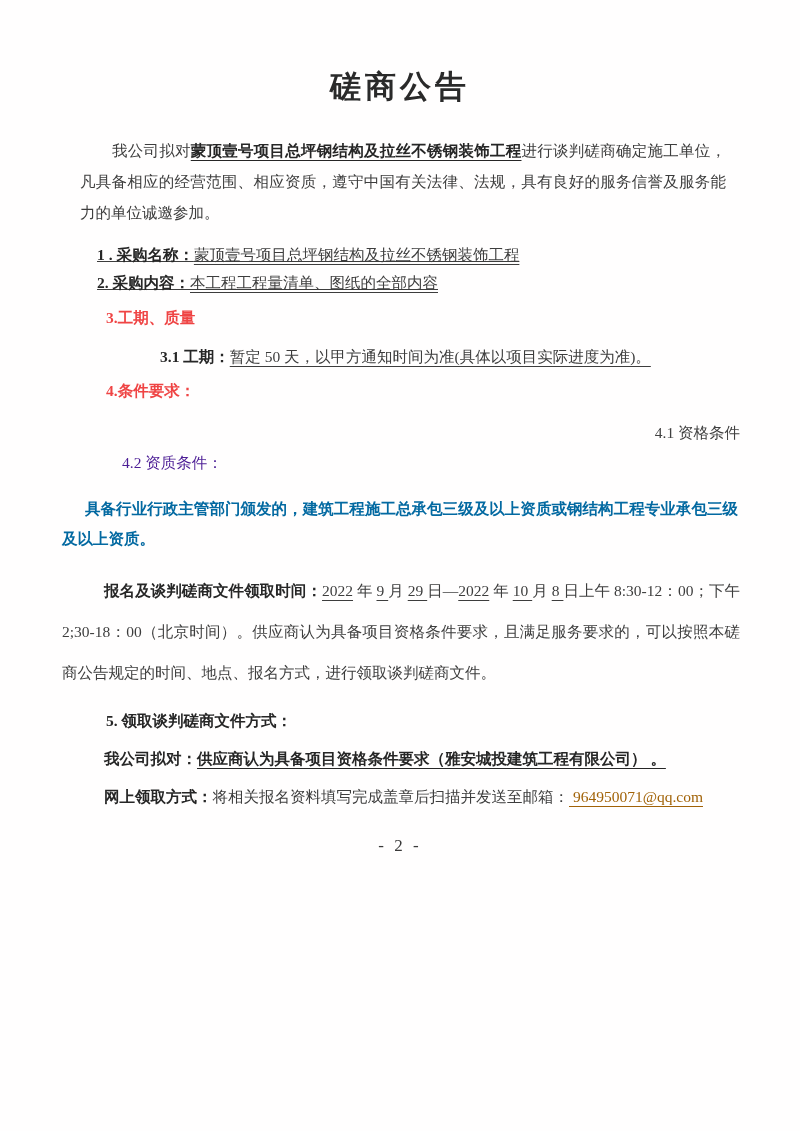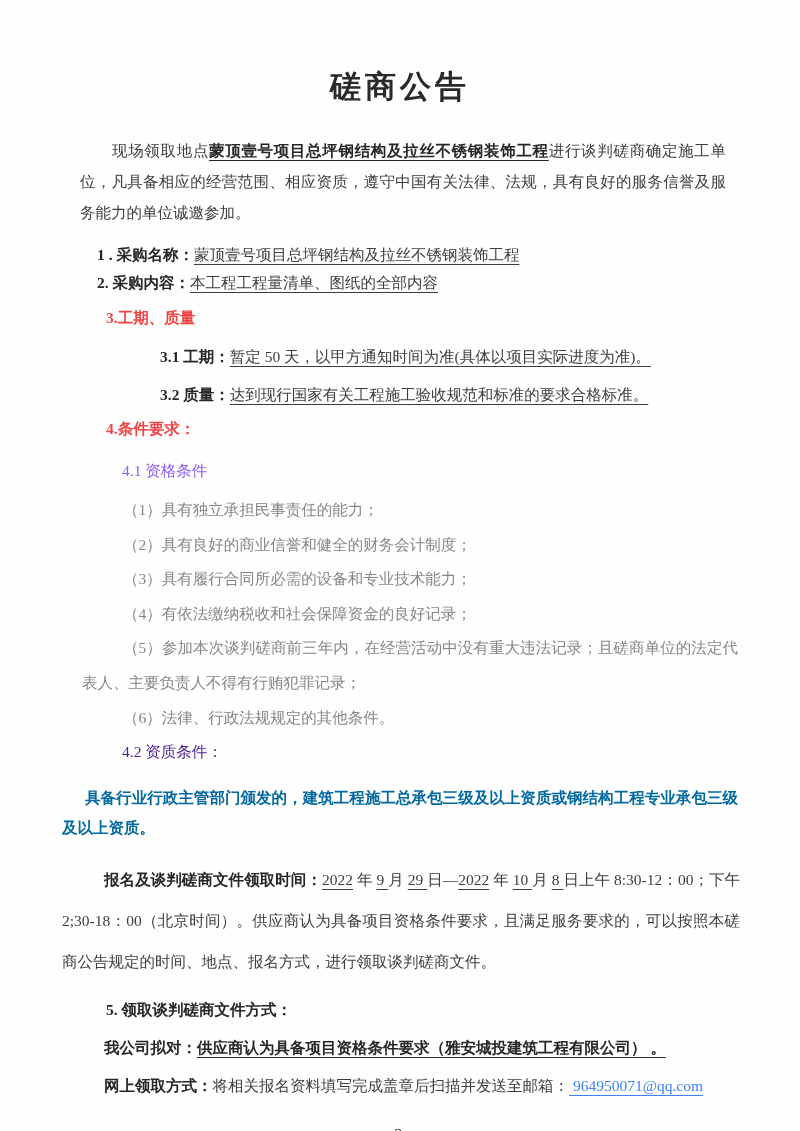--- a/index.html
+++ b/index.html
@@ -28,84 +28,75 @@
     text-decoration: underline;
     text-underline-offset: 4px;
     text-decoration-thickness: 1px;
   }
   .intro {
     margin: 27px 74px 0 80px;
     line-height: 31px;
     text-indent: 32px;
     text-align: justify;
   }
-  .item12 { margin: 0 68px 0 97px; line-height: 28px; }
+  .item12 { margin: 0 68px 0 97px; line-height: 28px; text-decoration: underline; }
   .item12.first { margin-top: 13px; }
   .h34 { margin: 7px 60px 0 106px; line-height: 28px; font-weight: bold; color: #ef4444; }
   .sub3 { margin: 12px 60px 0 160px; line-height: 26px; }
-  .gray-header { margin: 15px 60px 0 122px; line-height: 26px; color: #8b5cf6; }
+  .gray-header { margin: 15px 60px 0 122px; line-height: 26px; color: #404040; text-align: right; }
   .conds { margin: 9px 62px 0 82px; color: #868686; }
   .cond { line-height: 34.6px; text-indent: 41px; text-align: justify; }
   .gray-header2 { margin: 0 60px 0 122px; line-height: 34px; color: #4c1d95; }
   .qualif {
     margin: 14px 62px 0 62px;
     line-height: 29.5px;
     text-indent: 23px;
     font-weight: bold;
     color: #0369a1;
     text-align: justify;
   }
   .signup {
     margin: 17px 60px 0 62px;
     line-height: 41px;
     text-indent: 42px;
     text-align: justify;
   }
   .item5 { margin: 14px 60px 0 106px; line-height: 28px; font-weight: bold; color: #262626; }
   .pickup { margin: 9px 56px 0 104px; line-height: 29px; }
-  .email { color: #3b82f6; }
+  .email { color: #a16207; }
   .footer {
     margin-top: 25px;
     text-align: center;
     font-size: 17px;
     letter-spacing: 3px;
     color: #3a3a3a;
   }
 </style>
 </head>
 <body>
 
 <div class="page">
 
   <h1 class="title">磋商公告</h1>
 
-  <p class="intro"><span>现场领取地点</span><span class="b u">蒙顶壹号项目总坪钢结构及拉丝不锈钢装饰工程</span><span>进行谈判磋商确定施工单位，凡具备相应的经营范围、相应资质，遵守中国有关法律、法规，具有良好的服务信誉及服务能力的单位诚邀参加。</span></p>
+  <p class="intro"><span>我公司拟对</span><span class="b u">蒙顶壹号项目总坪钢结构及拉丝不锈钢装饰工程</span><span>进行谈判磋商确定施工单位，凡具备相应的经营范围、相应资质，遵守中国有关法律、法规，具有良好的服务信誉及服务能力的单位诚邀参加。</span></p>
 
   <div class="item12 first"><span class="b">1 . 采购名称：</span><span class="u">蒙顶壹号项目总坪钢结构及拉丝不锈钢装饰工程</span></div>
 
   <div class="item12"><span class="b">2.  采购内容：</span><span class="u">本工程工程量清单、图纸的全部内容</span></div>
 
   <div class="h34">3.工期、质量</div>
 
   <div class="sub3"><span class="b">3.1 工期：</span><span class="u">暂定 50 天，以甲方通知时间为准(具体以项目实际进度为准)。</span></div>
 
-  <div class="sub3"><span class="b">3.2 质量：</span><span class="u">达到现行国家有关工程施工验收规范和标准的要求合格标准。</span></div>
 
   <div class="h34">4.条件要求：</div>
 
   <div class="gray-header">4.1 资格条件</div>
 
-  <div class="conds">
-    <div class="cond">（1）具有独立承担民事责任的能力；</div>
-    <div class="cond">（2）具有良好的商业信誉和健全的财务会计制度；</div>
-    <div class="cond">（3）具有履行合同所必需的设备和专业技术能力；</div>
-    <div class="cond">（4）有依法缴纳税收和社会保障资金的良好记录；</div>
-    <div class="cond">（5）参加本次谈判磋商前三年内，在经营活动中没有重大违法记录；且磋商单位的法定代表人、主要负责人不得有行贿犯罪记录；</div>
-    <div class="cond">（6）法律、行政法规规定的其他条件。</div>
-  </div>
 
   <div class="gray-header2">4.2 资质条件：</div>
 
   <p class="qualif">具备行业行政主管部门颁发的，建筑工程施工总承包三级及以上资质或钢结构工程专业承包三级及以上资质。</p>
 
   <p class="signup"><span class="b">报名及谈判磋商文件领取时间：</span><span class="u">2022</span><span> 年 </span><span class="u"> 9 </span><span> 月 </span><span class="u"> 29 </span><span> 日—</span><span class="u">2022</span><span> 年 </span><span class="u"> 10 </span><span> 月 </span><span class="u"> 8 </span><span> 日上午 8:30-12：00；下午 2;30-18：00（北京时间）。供应商认为具备项目资格条件要求，且满足服务要求的，可以按照本磋商公告规定的时间、地点、报名方式，进行领取谈判磋商文件。</span></p>
 
   <div class="item5">5.  领取谈判磋商文件方式：</div>
 
   <div class="pickup"><span class="b">我公司拟对：</span><span class="b u">供应商认为具备项目资格条件要求（雅安城投建筑工程有限公司） 。</span></div>

